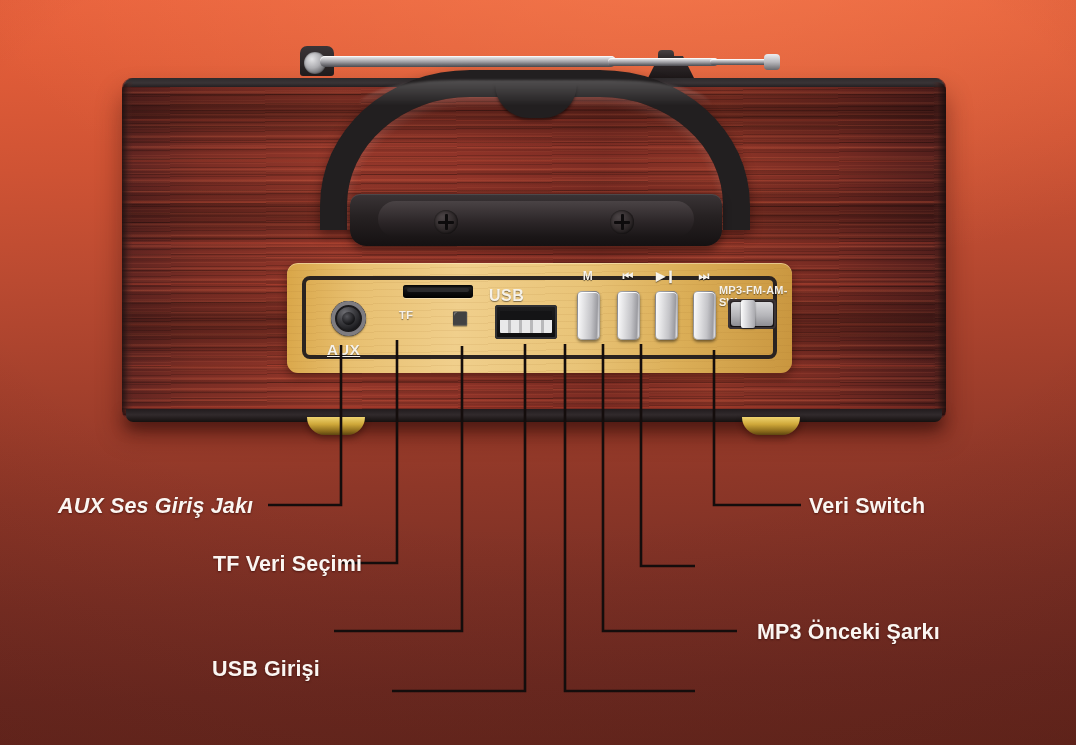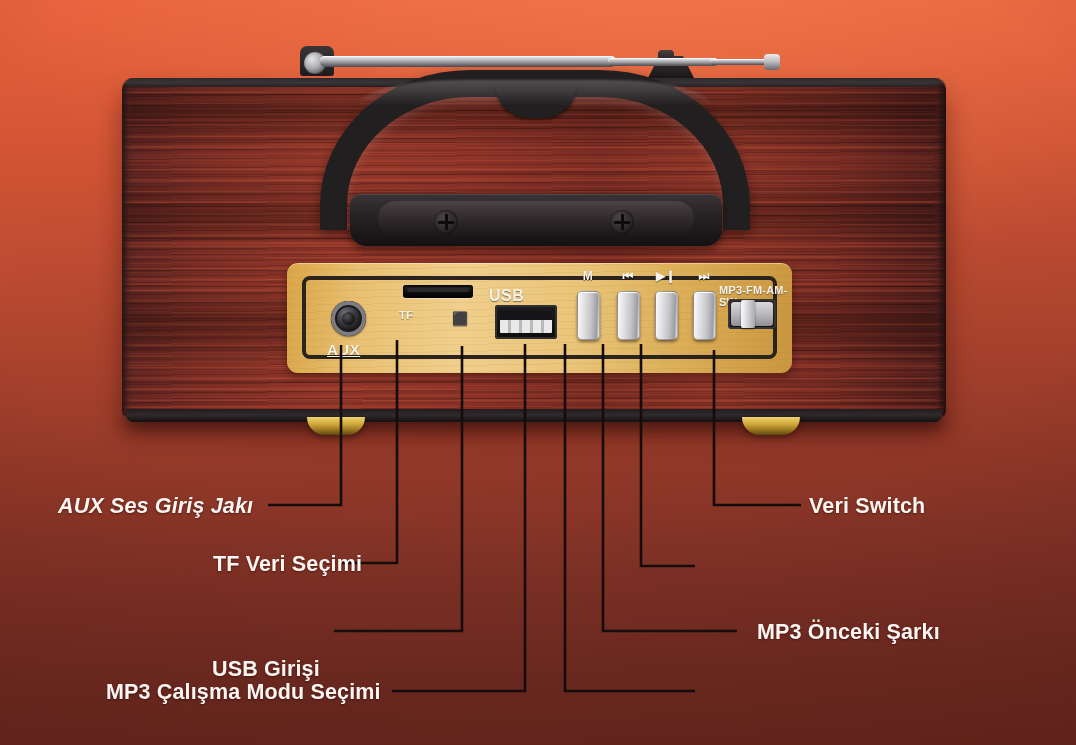--- a/index.html
+++ b/index.html
@@ -402,21 +402,20 @@
       </g>
     </svg>
   </div>
 
   <div class="anno" style="left:58px;  top:494px;font-style:italic;">AUX Ses Giriş Jakı</div>
 
   <div class="anno" style="left:213px; top:552px;">TF Veri Seçimi</div>
 
   <div class="anno" style="left:212px; top:620px;margin-top:37px;">USB Girişi</div>
 
-  <div class="anno" style="left:106px; top:680px;">MP3 Çalışma Modu Seçimi</div>
 
   <div class="anno" style="left:809px; top:494px;">Veri Switch</div>
 
 
   <div class="anno" style="left:745px; top:620px;margin-left:12px;">MP3 Önceki Şarkı</div>
 
 
 </div>
 
 </body></html>

